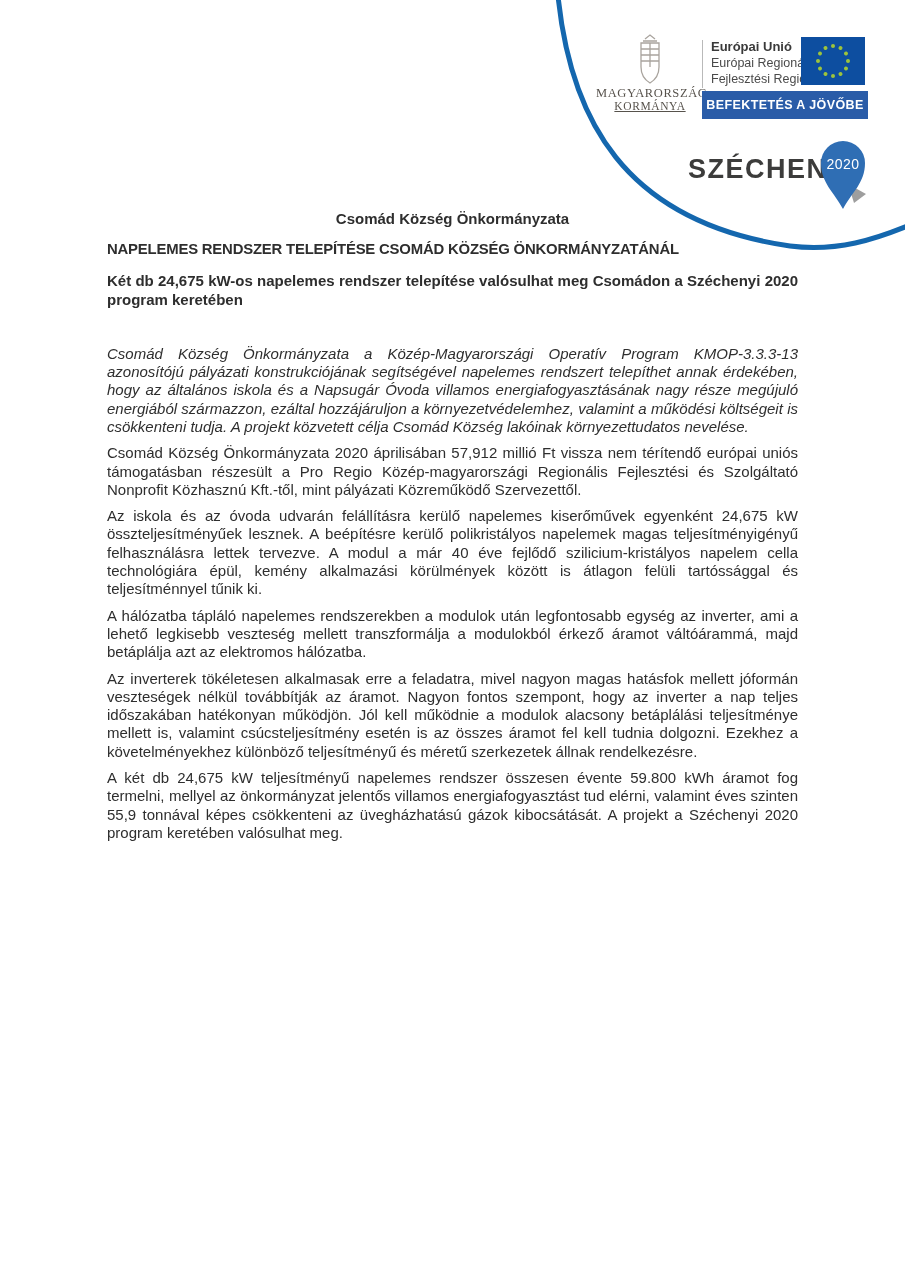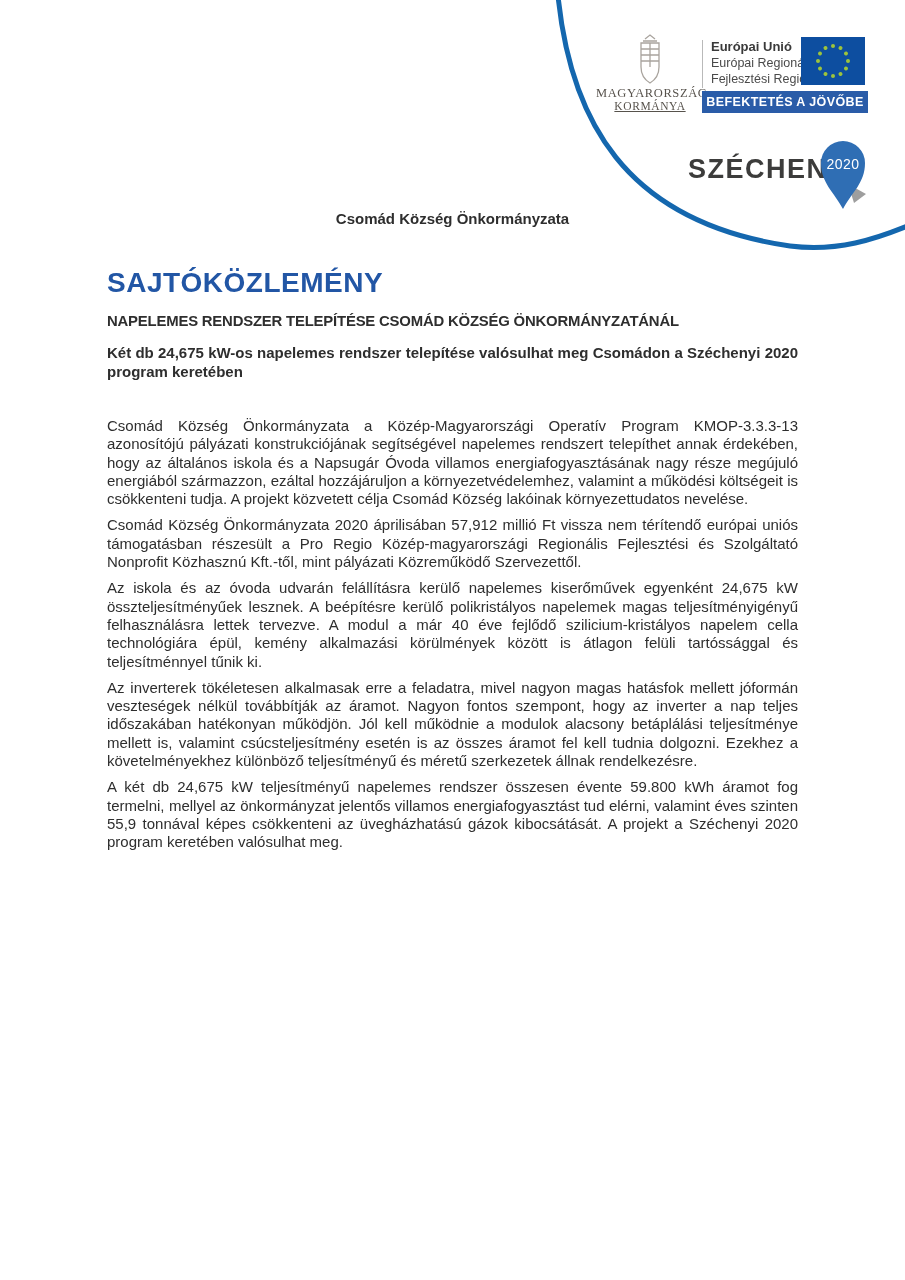--- a/index.html
+++ b/index.html
@@ -44,21 +44,21 @@
   .eu-stars span:nth-child(5){transform:rotate(120deg) translateY(-15px);}
   .eu-stars span:nth-child(6){transform:rotate(150deg) translateY(-15px);}
   .eu-stars span:nth-child(7){transform:rotate(180deg) translateY(-15px);}
   .eu-stars span:nth-child(8){transform:rotate(210deg) translateY(-15px);}
   .eu-stars span:nth-child(9){transform:rotate(240deg) translateY(-15px);}
   .eu-stars span:nth-child(10){transform:rotate(270deg) translateY(-15px);}
   .eu-stars span:nth-child(11){transform:rotate(300deg) translateY(-15px);}
   .eu-stars span:nth-child(12){transform:rotate(330deg) translateY(-15px);}
   
   .invest-banner{
-    position:absolute;left:702px;top:91px;width:166px;height:22px;
+    position:absolute;left:702px;top:91px;width:166px;height:28px;
     background:var(--banner-blue,#2a5ca8);
     color:#ffffff;font-size:12.5px;font-weight:bold;letter-spacing:.4px;
     display:flex;align-items:center;justify-content:center;
   }
   
   .szechenyi{position:absolute;left:688px;top:150px;width:180px;height:90px;}
   .szechenyi .wordmark{
     position:absolute;left:0;top:4px;
     font-size:27px;font-weight:bold;color:#3c3c3b;letter-spacing:1.5px;
   }
@@ -76,21 +76,21 @@
     color:var(--title-blue,#2256a5);
   }
   .doc .subtitle{
     margin-top:12px;font-size:15.5px;font-weight:bold;letter-spacing:-.2px;
     transform:scaleX(.96);transform-origin:left;white-space:nowrap;
   }
   .doc .lead{
     margin-top:13px;font-weight:bold;text-align:justify;
   }
   .doc p.body-par{margin:8px 0 0 0;text-align:justify;}
-  .doc p.body-par.first{margin-top:36px;}
+  .doc p.body-par.first{margin-top:36px;font-style:italic;}
 </style>
 </head>
 <body>
 
 <div class="page">
 
   <svg class="arc-svg" viewBox="0 0 905 270" aria-hidden="true">
     <path d="M557,-15 C568,120 625,222 790,246 C838,252 876,239 910,225" fill="none" stroke="#1467ae" stroke-width="5" stroke-linecap="round"></path>
   </svg>
 
@@ -139,24 +139,24 @@
     <svg class="pin" width="50" height="76" viewBox="0 0 50 76" aria-hidden="true">
       <polygon points="30,48 48,58 36,67" fill="#9e9e9e"></polygon>
       <path d="M25,73 C16,56 3,47 3,27 A22,22 0 1 1 47,27 C47,47 34,56 25,73 Z" fill="#2f6eb4"></path>
       <text x="25" y="33" text-anchor="middle" font-family="Liberation Sans, sans-serif" font-size="14" fill="#ffffff" letter-spacing="0.5">2020</text>
     </svg>
   </div>
 
   <div class="doc">
     <div class="org">Csomád Község Önkormányzata</div>
 
-    <h1>SAJTÓKÖZLEMÉNY</h1>
     <div class="subtitle">NAPELEMES RENDSZER TELEPÍTÉSE CSOMÁD KÖZSÉG ÖNKORMÁNYZATÁNÁL</div>
     <div class="lead">Két db 24,675 kW-os napelemes rendszer telepítése valósulhat meg Csomádon a Széchenyi 2020 program keretében</div>
 
     <p class="body-par first">Csomád Község Önkormányzata a Közép-Magyarországi Operatív Program KMOP-3.3.3-13 azonosítójú pályázati konstrukciójának segítségével napelemes rendszert telepíthet annak érdekében, hogy az általános iskola és a Napsugár Óvoda villamos energiafogyasztásának nagy része megújuló energiából származzon, ezáltal hozzájáruljon a környezetvédelemhez, valamint a működési költségeit is csökkenteni tudja. A projekt közvetett célja Csomád Község lakóinak környezettudatos nevelése.</p>
     <p class="body-par">Csomád Község Önkormányzata 2020 áprilisában 57,912 millió Ft vissza nem térítendő európai uniós támogatásban részesült a Pro Regio Közép-magyarországi Regionális Fejlesztési és Szolgáltató Nonprofit Közhasznú Kft.-től, mint pályázati Közreműködő Szervezettől.</p>
     <p class="body-par">Az iskola és az óvoda udvarán felállításra kerülő napelemes kiserőművek egyenként 24,675 kW összteljesítményűek lesznek. A beépítésre kerülő polikristályos napelemek magas teljesítményigényű felhasználásra lettek tervezve. A modul a már 40 éve fejlődő szilicium-kristályos napelem cella technológiára épül, kemény alkalmazási körülmények között is átlagon felüli tartóssággal és teljesítménnyel tűnik ki.</p>
+    <p class="body-par">A hálózatba tápláló napelemes rendszerekben a modulok után legfontosabb egység az inverter, ami a lehető legkisebb veszteség mellett transzformálja a modulokból érkező áramot váltóárammá, majd betáplálja azt az elektromos hálózatba.</p>
     <p class="body-par">Az inverterek tökéletesen alkalmasak erre a feladatra, mivel nagyon magas hatásfok mellett jóformán veszteségek nélkül továbbítják az áramot. Nagyon fontos szempont, hogy az inverter a nap teljes időszakában hatékonyan működjön. Jól kell működnie a modulok alacsony betáplálási teljesítménye mellett is, valamint csúcsteljesítmény esetén is az összes áramot fel kell tudnia dolgozni. Ezekhez a követelményekhez különböző teljesítményű és méretű szerkezetek állnak rendelkezésre.</p>
     <p class="body-par">A két db 24,675 kW teljesítményű napelemes rendszer összesen évente 59.800 kWh áramot fog termelni, mellyel az önkormányzat jelentős villamos energiafogyasztást tud elérni, valamint éves szinten 55,9 tonnával képes csökkenteni az üvegházhatású gázok kibocsátását. A projekt a Széchenyi 2020 program keretében valósulhat meg.</p>
   </div>
 
 </div>
 
 </body></html>

